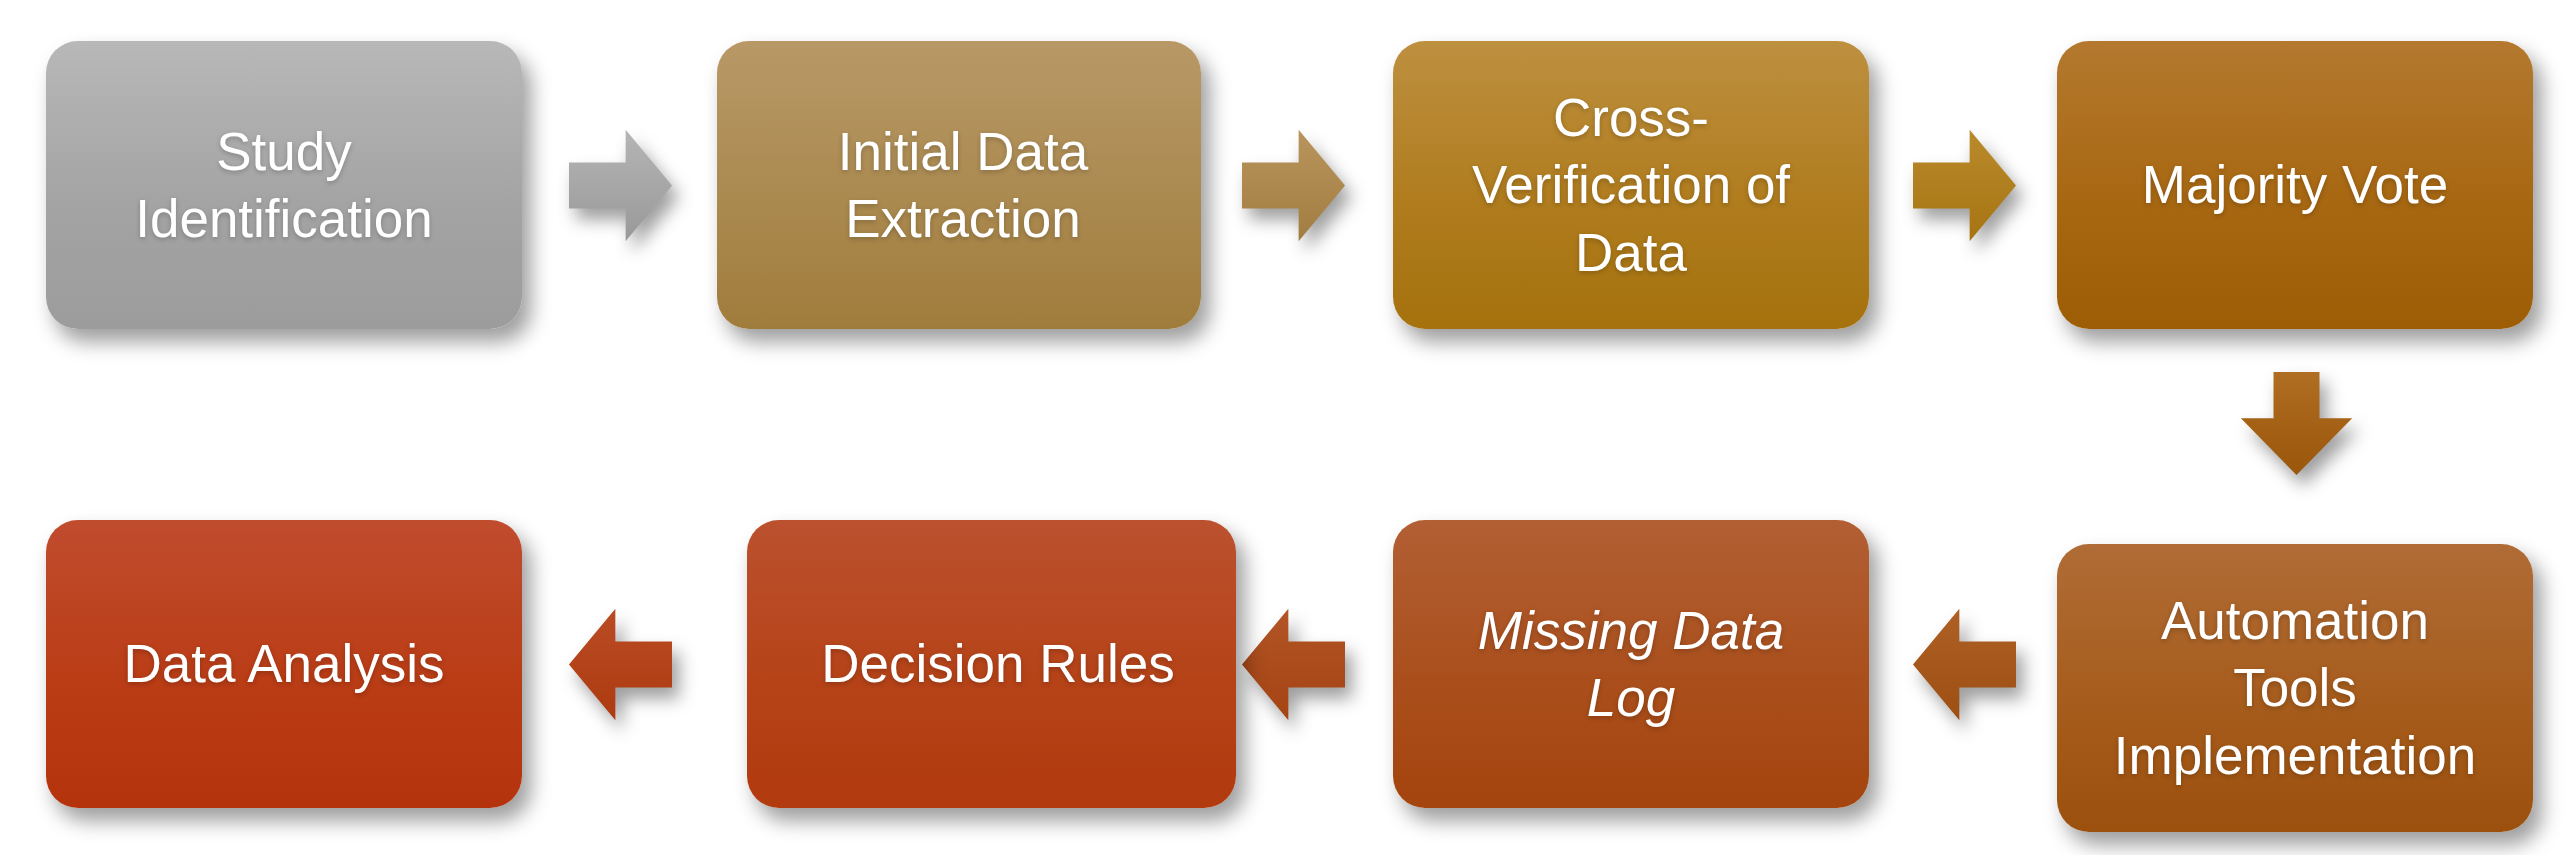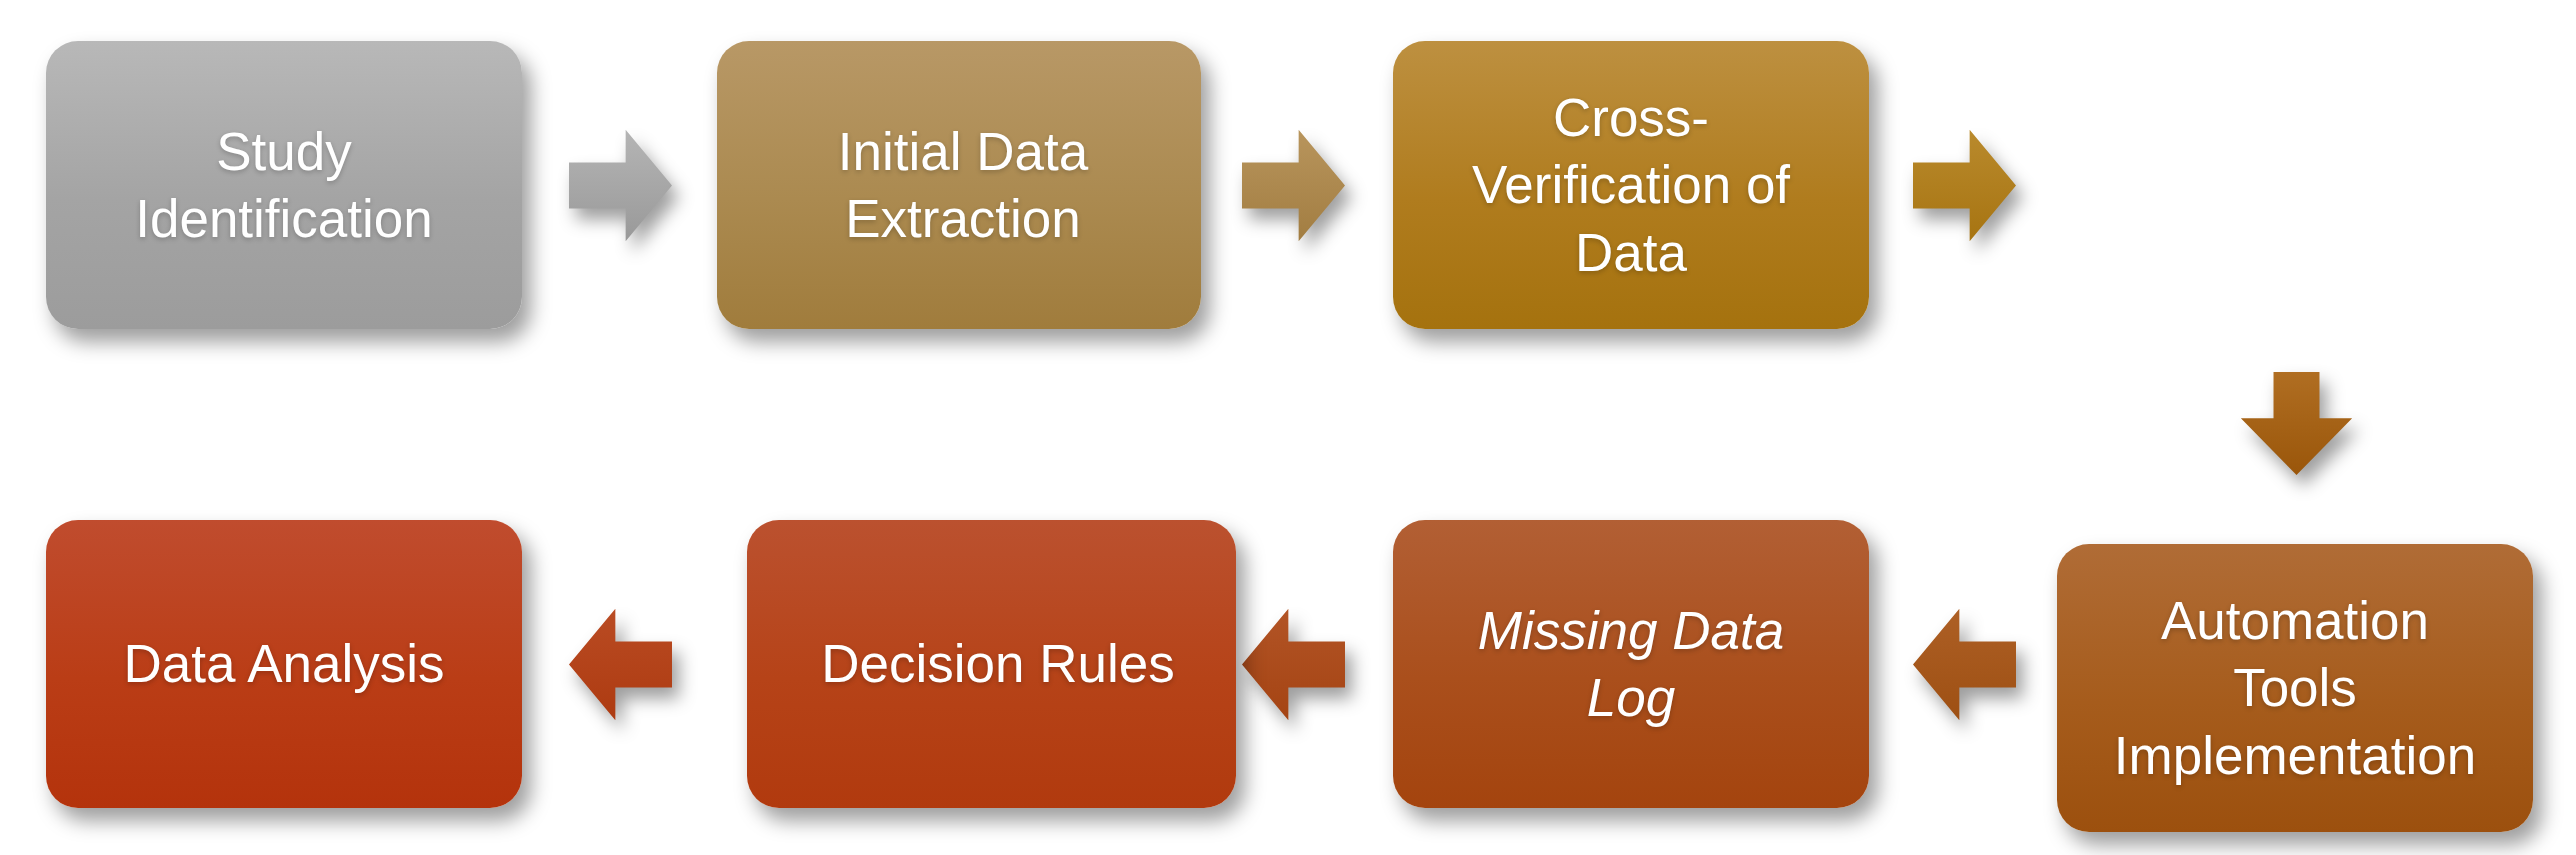--- a/index.html
+++ b/index.html
@@ -66,20 +66,23 @@
   </div>
 
   <div class="node n3">
     <div class="lbl">Cross-Verification of Data</div>
   </div>
 
   <div class="arrow-wrap a3">
     <div class="arrow right"></div>
   </div>
 
+  <div class="node n4">
+    <div class="lbl">Majority Vote</div>
+  </div>
 
   <div class="arrow-wrap a4">
     <div class="arrow down"></div>
   </div>
 
   <div class="node n5">
     <div class="lbl">Automation Tools Implementation</div>
   </div>
 
   <div class="arrow-wrap a5">

